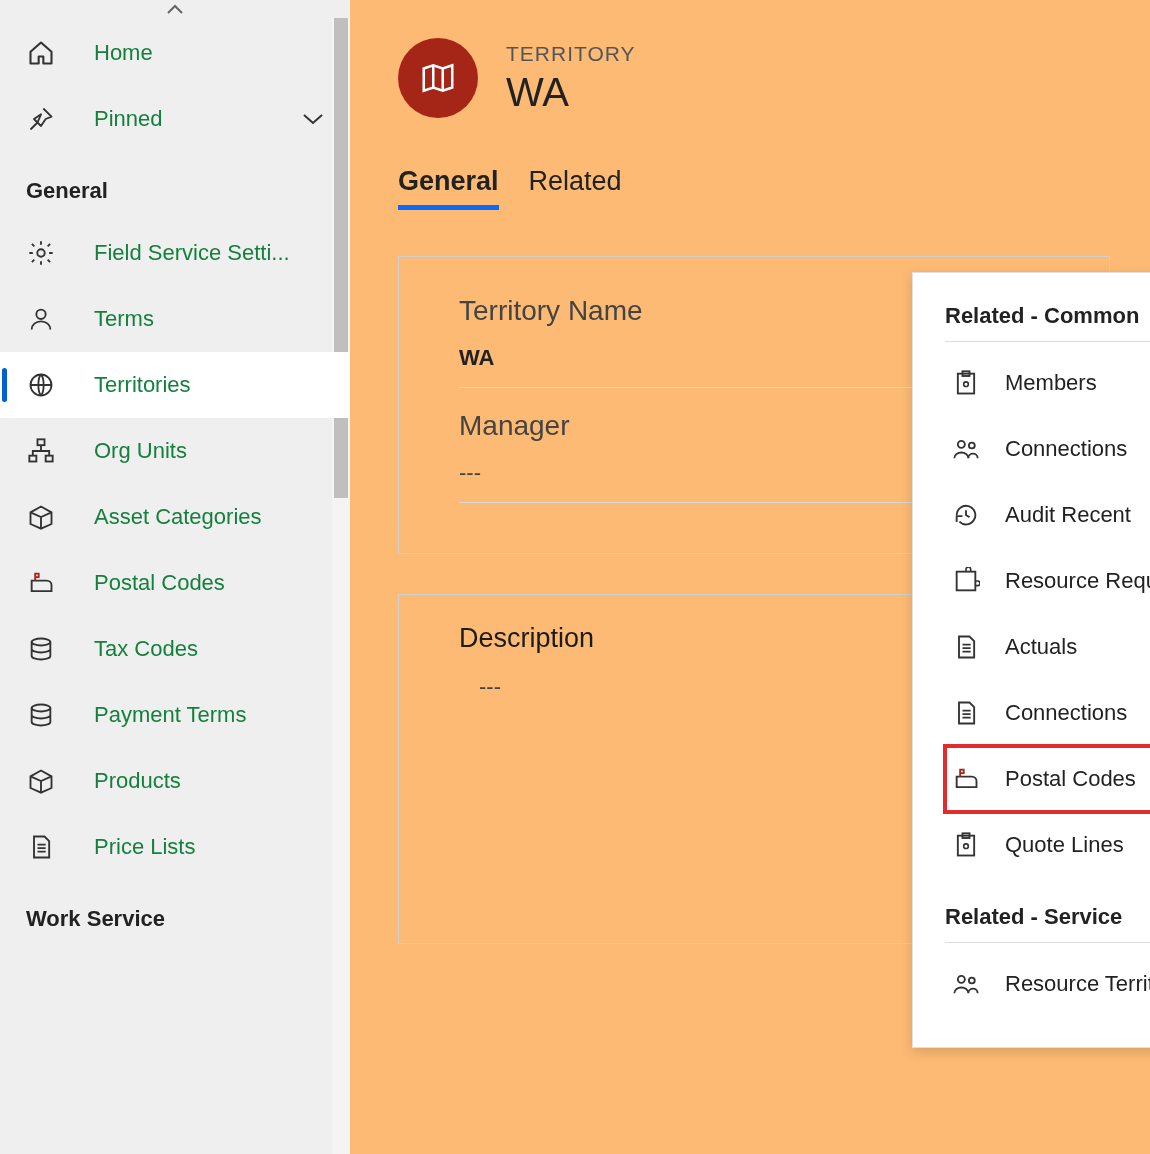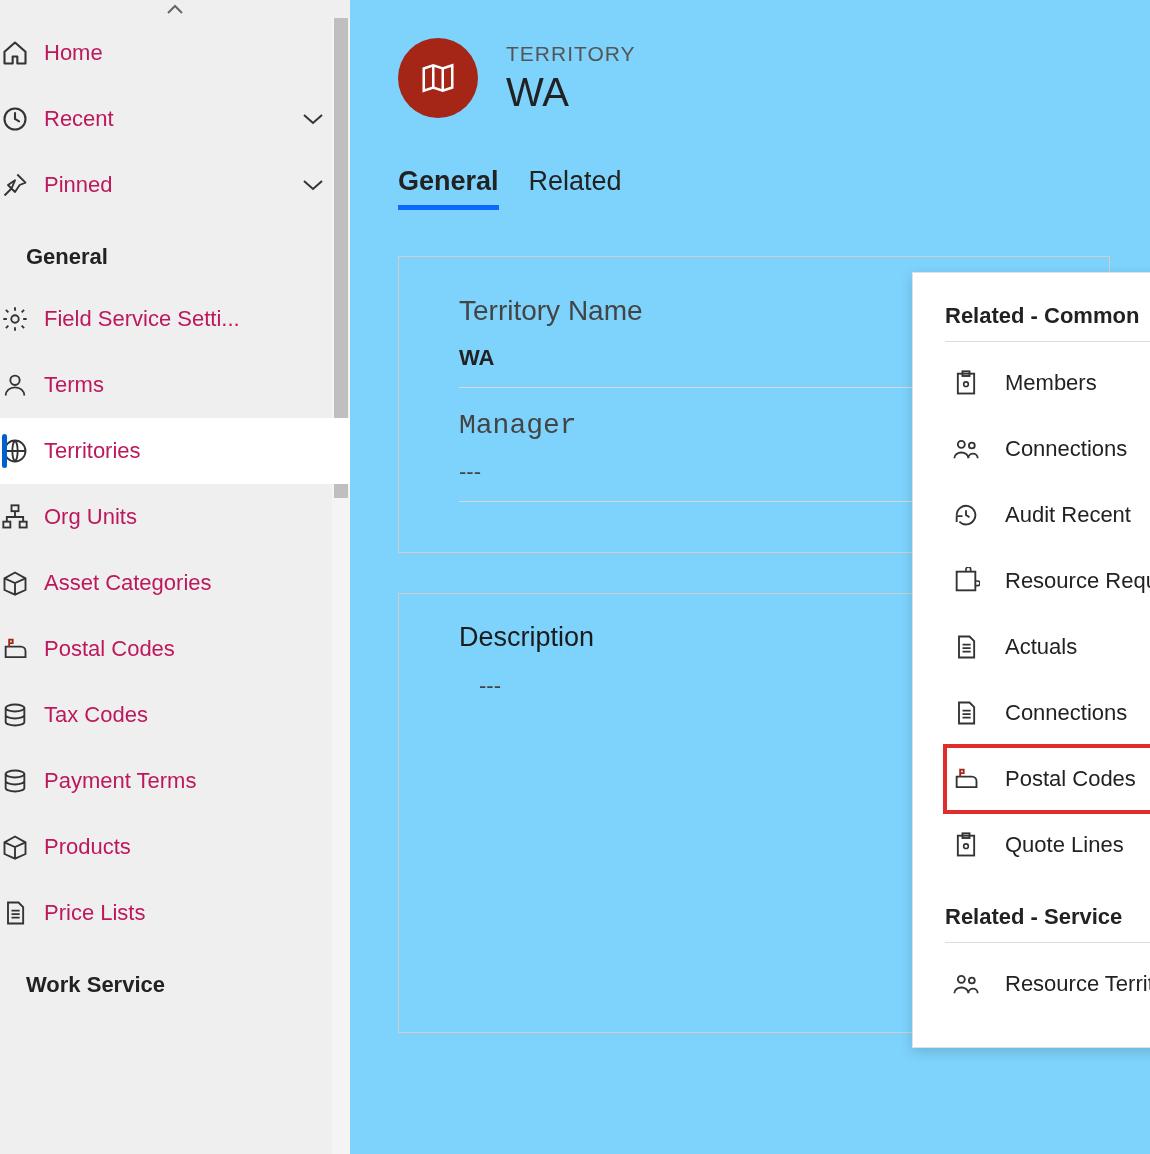--- a/index.html
+++ b/index.html
@@ -16,25 +16,26 @@
   }
   .scroll-up {
     position: absolute; top: 0; left: 0; right: 0; height: 18px;
     display: flex; justify-content: center; align-items: center;
     color: #555;
   }
   .nav-items { padding-top: 10px; }
   .nav-item {
     display: flex;
     align-items: center;
-    gap: 14px;
+    gap: 38px;
     height: 66px;
+    padding-left: 26px;
     padding-right: 26px;
     font-size: 22px;
-    color: #be185d;
+    color: #15803d;
     cursor: pointer;
     position: relative;
   }
   .nav-item .label { white-space: nowrap; overflow: hidden; text-overflow: ellipsis; max-width: 220px; }
   .nav-item.active {
     background: #fff;
   }
   .nav-item.active::before {
     content: "";
     position: absolute;
@@ -64,21 +65,21 @@
     position: absolute;
     top: 0;
     left: 2px; right: 2px;
     height: 480px;
     background: #bfbfbf;
   }
 
   
   .main {
     flex: 1;
-    background: #7dd3fc;
+    background: #fdba74;
     padding: 38px 0 16px 48px;
     position: relative;
   }
   .record-header { display: flex; align-items: center; gap: 28px; margin-bottom: 48px; }
   .record-icon-circle {
     width: 80px; height: 80px; border-radius: 50%;
     background: #a52517; color: #fff;
     display: flex; align-items: center; justify-content: center;
   }
   .record-header .entity-label {
@@ -161,34 +162,20 @@
 
     <div class="nav-item">
       <span class="icon">
         <svg width="28" height="28" viewBox="0 0 24 24" fill="none">
             <path d="M3 11 L12 3 L21 11 V21 H14 V15 H10 V21 H3 Z" stroke="#333" stroke-width="1.8" fill="none" stroke-linejoin="round"></path>
           </svg>
       </span>
       <span class="label">Home</span>
     </div>
 
-    <div class="nav-item">
-      <span class="icon">
-        <svg width="28" height="28" viewBox="0 0 24 24" fill="none">
-            <circle cx="12" cy="12" r="9" stroke="#333" stroke-width="1.8"></circle>
-            <path d="M12 7 V12 L15.5 14" stroke="#333" stroke-width="1.8" stroke-linecap="round"></path>
-          </svg>
-      </span>
-      <span class="label">Recent</span>
-      <span class="chev">
-        <svg width="22" height="14" viewBox="0 0 22 14">
-            <path d="M2 3 L11 11 L20 3" stroke="#333" stroke-width="2" fill="none"></path>
-          </svg>
-      </span>
-    </div>
 
     <div class="nav-item">
       <span class="icon">
         <svg width="28" height="28" viewBox="0 0 24 24" fill="none">
             <path d="M14 3 L21 10 L16 12 L12 18 L9 15 L3 21 M9 15 L6 12 L12 8 Z" stroke="#333" stroke-width="1.6" fill="none" stroke-linejoin="round"></path>
           </svg>
       </span>
       <span class="label">Pinned</span>
       <span class="chev">
         <svg width="22" height="14" viewBox="0 0 22 14">
@@ -323,27 +310,27 @@
 
   <div class="tabs">
     <div class="tab active">General</div>
     <div class="tab">Related</div>
   </div>
 
   <div class="section-card">
     <div class="field-label">Territory Name</div>
     <div class="field-value-row">WA</div>
 
-    <div class="field-label" style="margin-top:12px;font-family:Liberation Mono, monospace;">Manager</div>
+    <div class="field-label" style="margin-top:12px;">Manager</div>
     <div class="field-value-row empty">---</div>
 
     <div style="height:22px;"></div>
   </div>
 
-  <div class="section-card" style="height:440px;">
+  <div class="section-card" style="height:350px;">
     <div style="font-size:27px;margin-bottom:20px;">Description</div>
     <div style="font-size:22px;color:#444;padding-left:20px;">---</div>
   </div>
 
   <div class="flyout">
     <div class="flyout-group-header">Related - Common</div>
 
     <div class="flyout-item">
       <span class="micon">
         <svg width="28" height="28" viewBox="0 0 24 24" fill="none">

